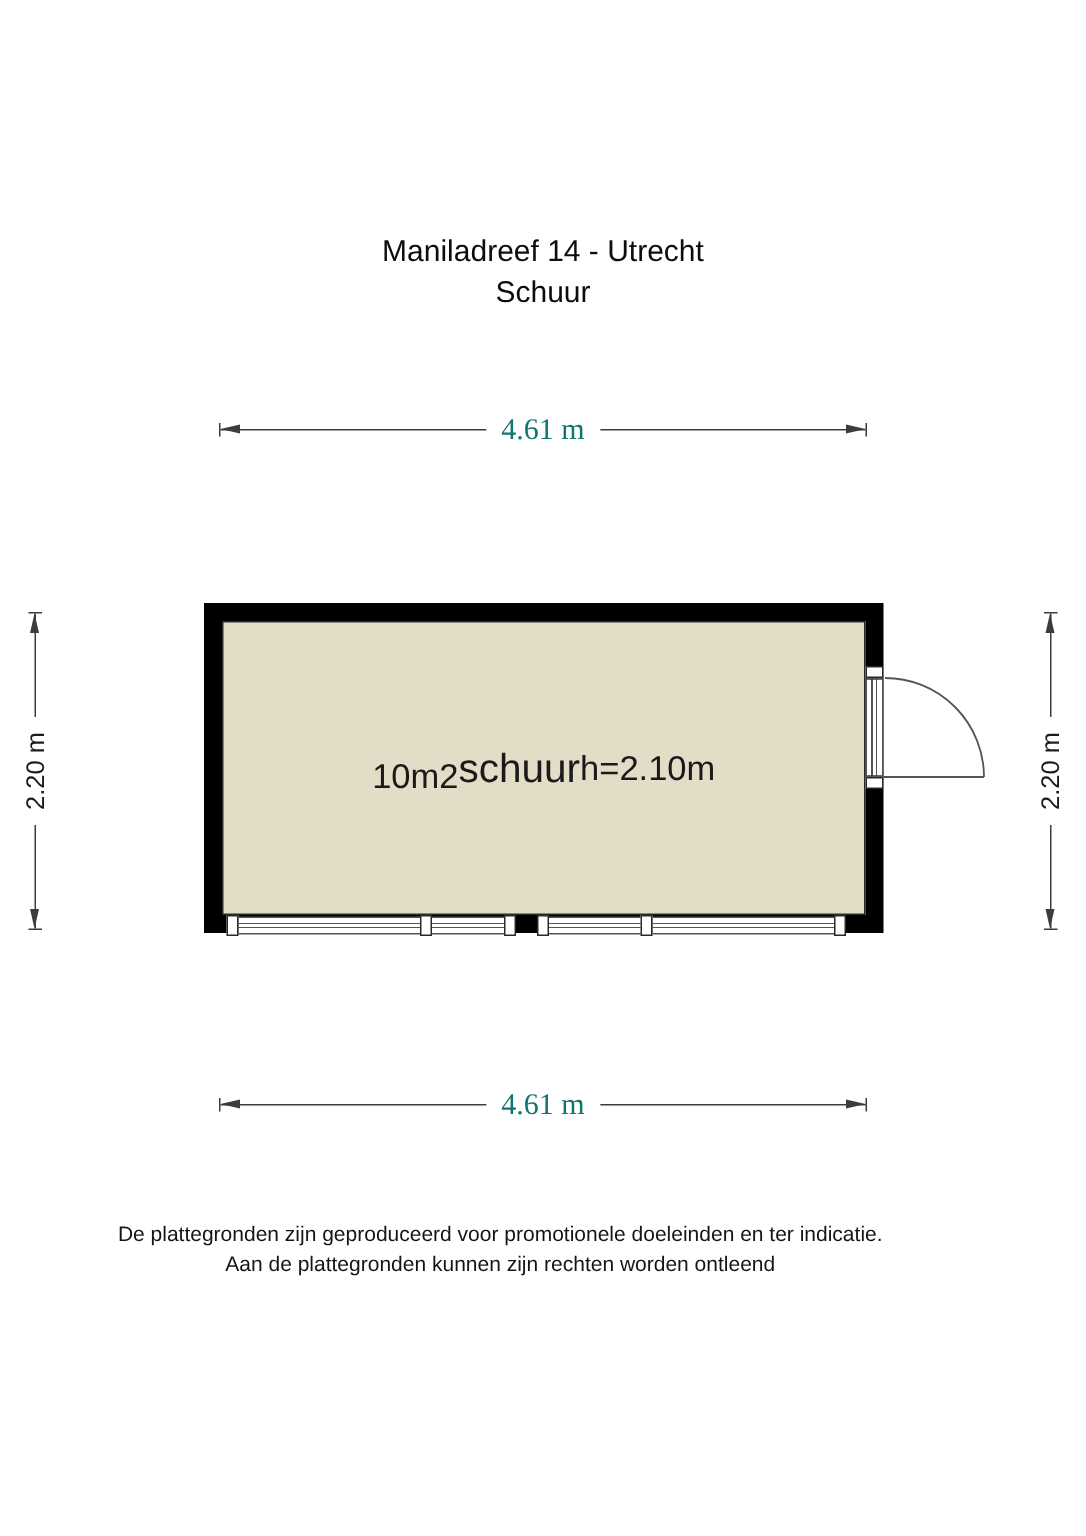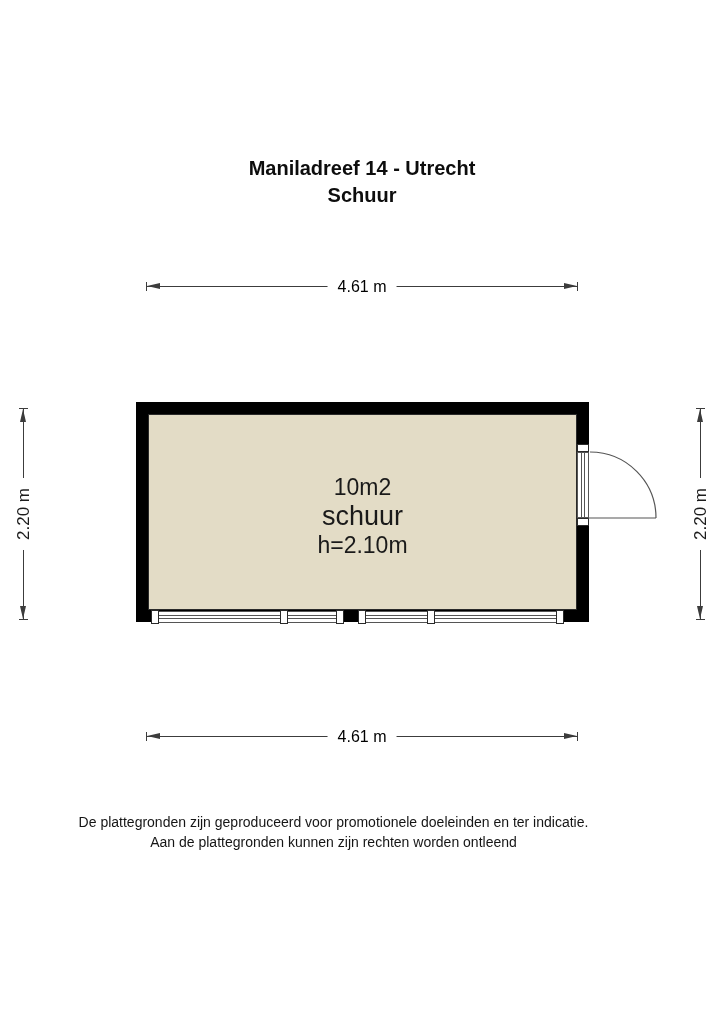--- a/index.html
+++ b/index.html
@@ -13,36 +13,36 @@
   .canvas{
     position:relative;width:724px;height:1024px;background:#ffffff;
     margin:0 auto;overflow:hidden;color:#111;
   }
 
   
   .title-block{
     position:absolute;left:0;top:155px;width:724px;text-align:center;
   }
   .title-block .t1,.title-block .t2{
-    font-size:20px;font-weight:bold;line-height:27px;color:#0d0d0d;
+    font-size:20px;font-weight:normal;line-height:27px;color:#0d0d0d;
   }
 
   
   .dim-h{position:absolute;height:14px;}
   .dim-h .dim-line{position:absolute;left:1px;right:1px;top:6px;height:1px;background:var(--line);}
   .dim-h .tick{position:absolute;top:2px;width:1px;height:9px;background:var(--line);}
   .dim-h .tick.start{left:0;}
   .dim-h .tick.end{right:0;}
   .dim-h .arr{position:absolute;width:0;height:0;top:3px;
     border-top:3.5px solid transparent;border-bottom:3.5px solid transparent;}
   .dim-h .arr.left{left:1px;border-right:13px solid var(--line);}
   .dim-h .arr.right{right:1px;border-left:13px solid var(--line);}
   .dim-h .dim-label{
     position:absolute;left:50%;top:50%;transform:translate(-50%,-50%);
-    background:#fff;padding:0 10px;font-size:16px;color:#000000;white-space:nowrap;
+    background:#fff;padding:0 10px;font-size:20px;color:#0f766e;white-space:nowrap;font-family:Liberation Serif, serif;
   }
 
   .dim-v{position:absolute;width:14px;}
   .dim-v .dim-line{position:absolute;top:1px;bottom:1px;left:6px;width:1px;background:var(--line);}
   .dim-v .tick{position:absolute;left:2px;height:1px;width:9px;background:var(--line);}
   .dim-v .tick.start{top:0;}
   .dim-v .tick.end{bottom:0;}
   .dim-v .arr{position:absolute;width:0;height:0;left:3px;
     border-left:3.5px solid transparent;border-right:3.5px solid transparent;}
   .dim-v .arr.up{top:1px;border-bottom:13px solid var(--line);}
@@ -54,21 +54,21 @@
   }
 
   
   .plan{
     position:absolute;left:136px;top:402px;width:453px;height:220px;
     background:var(--wall);
   }
   .floor{
     position:absolute;left:12px;top:12px;width:429px;height:196px;
     background:var(--floor);border:1px solid #2a2a2a;
-    display:flex;flex-direction:column;align-items:center;justify-content:center;
+    display:flex;align-items:center;justify-content:center;
     text-align:center;
   }
   .floor .area{font-size:23px;line-height:27px;color:#1a1a1a;margin-top:10px;}
   .floor .rname{font-size:27px;line-height:30px;color:#1a1a1a;}
   .floor .rheight{font-size:23px;line-height:29px;color:#1a1a1a;text-align:center;}
 
   
   .win-h{
     position:absolute;top:209px;height:12px;background:#fff;border:1px solid var(--thin);
     background:linear-gradient(to bottom,

